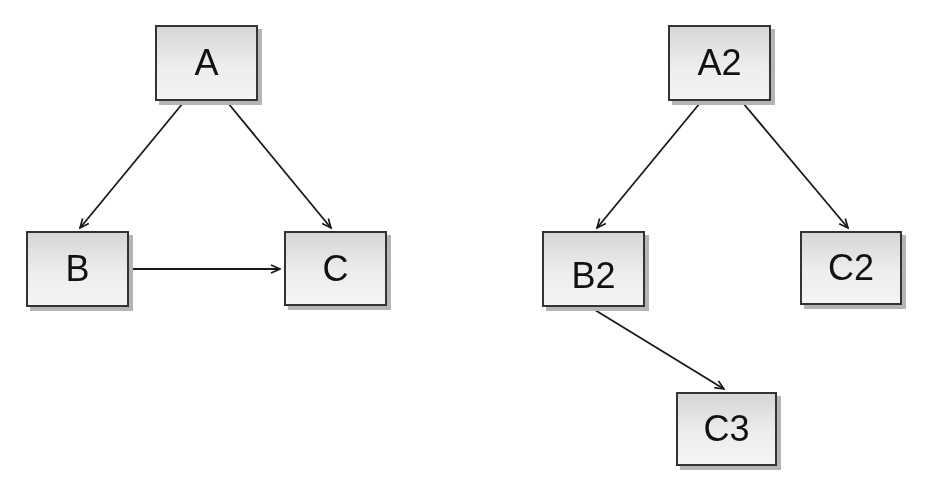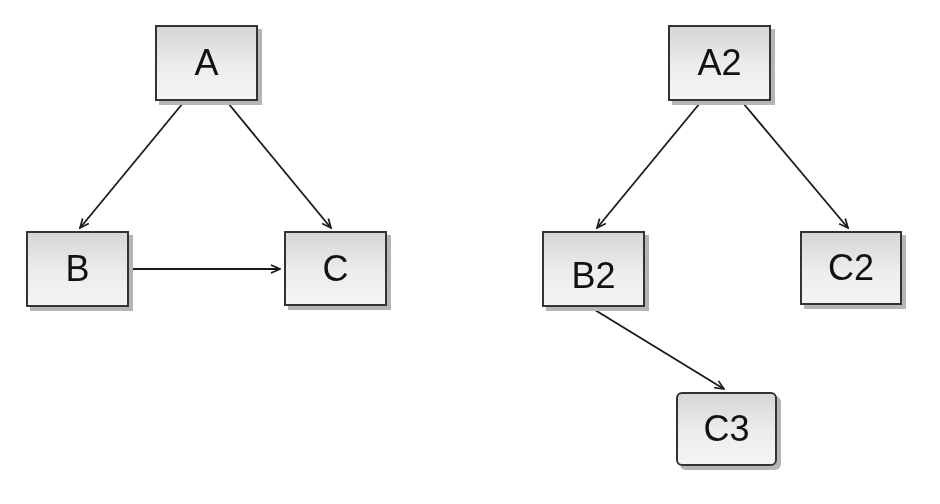--- a/index.html
+++ b/index.html
@@ -70,16 +70,16 @@
     </div>
     <div class="node" style="left: 668px; top: 25px; width: 103px; height: 76px; border-color: rgb(51, 51, 51); box-shadow: rgb(181, 181, 181) 4px 4px 0px; background: linear-gradient(rgb(214, 214, 214) 0%, rgb(237, 237, 237) 55%, rgb(244, 244, 244) 100%); text-align: center;">
       <span class="node-label" style="color: rgb(17, 17, 17);">A2</span>
     </div>
     <div class="node" style="left: 542px; top: 231px; width: 103px; height: 76px; border-color: rgb(51, 51, 51); box-shadow: rgb(181, 181, 181) 4px 4px 0px; background: linear-gradient(rgb(214, 214, 214) 0%, rgb(237, 237, 237) 55%, rgb(244, 244, 244) 100%);">
       <span class="node-label" style="color: rgb(17, 17, 17); margin-top: 14px;">B2</span>
     </div>
     <div class="node" style="left: 800px; top: 231px; width: 102px; height: 74px; border-color: rgb(51, 51, 51); box-shadow: rgb(181, 181, 181) 4px 4px 0px; background: linear-gradient(rgb(214, 214, 214) 0%, rgb(237, 237, 237) 55%, rgb(244, 244, 244) 100%);">
       <span class="node-label" style="color: rgb(17, 17, 17);">C2</span>
     </div>
-    <div class="node" style="left: 676px; top: 392px; width: 101px; height: 74px; border-color: rgb(51, 51, 51); box-shadow: rgb(181, 181, 181) 4px 4px 0px; background: linear-gradient(rgb(214, 214, 214) 0%, rgb(237, 237, 237) 55%, rgb(244, 244, 244) 100%); border-radius: 6px;">
+    <div class="node" style="left: 676px; top: 392px; width: 101px; height: 74px; border-color: rgb(51, 51, 51); box-shadow: rgb(181, 181, 181) 4px 4px 0px; background: linear-gradient(rgb(214, 214, 214) 0%, rgb(237, 237, 237) 55%, rgb(244, 244, 244) 100%);">
       <span class="node-label" style="color: rgb(17, 17, 17);">C3</span>
     </div>
   </div>
 
 </body></html>

